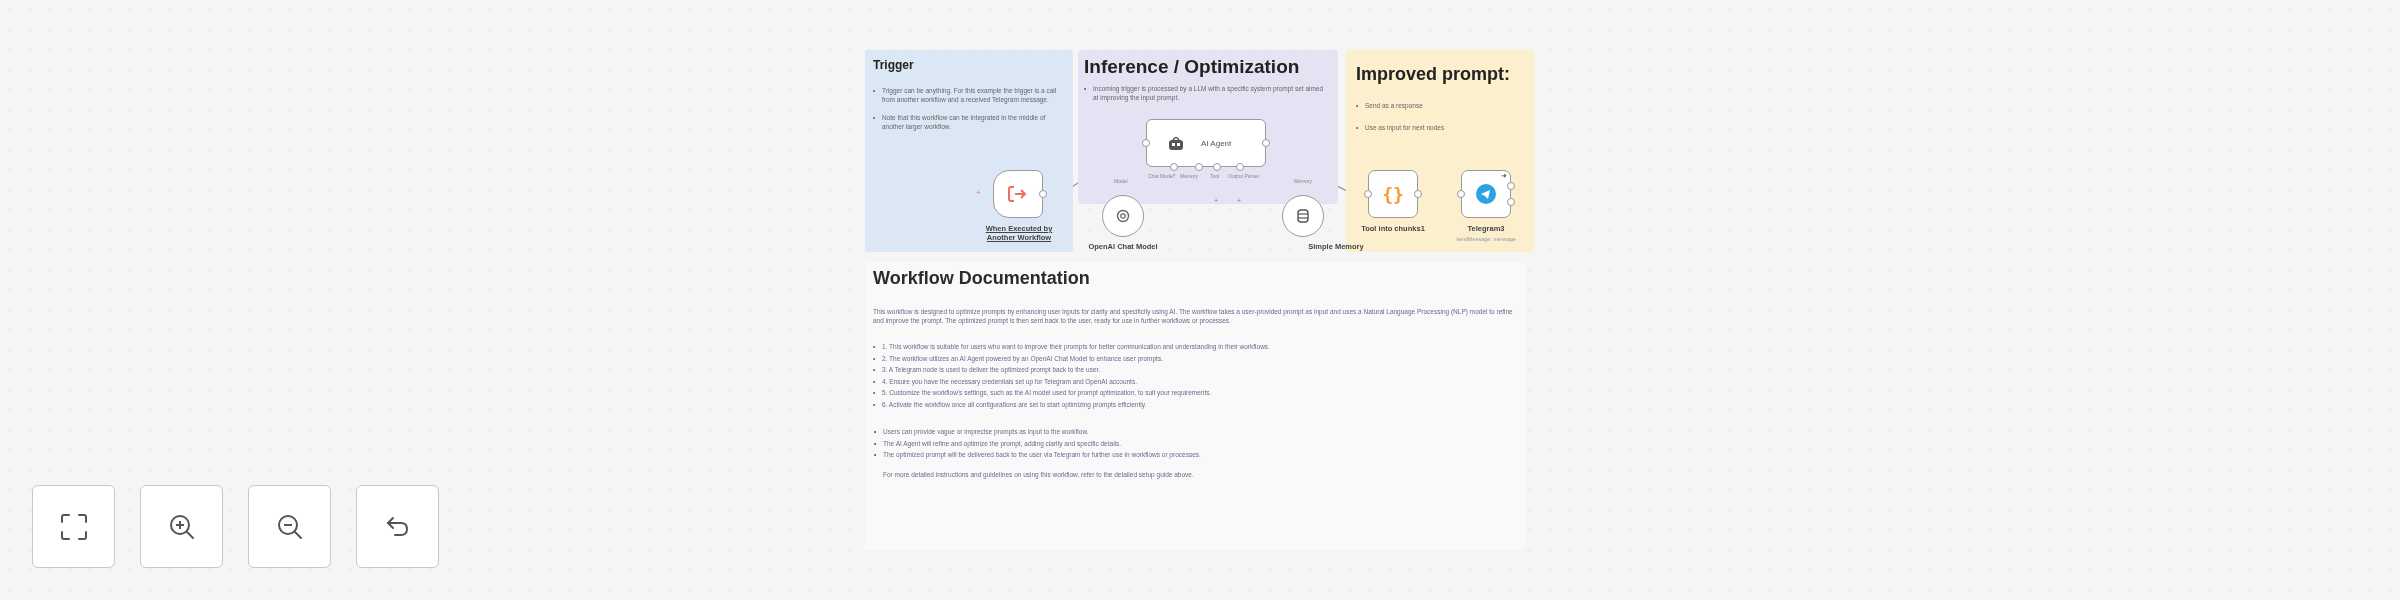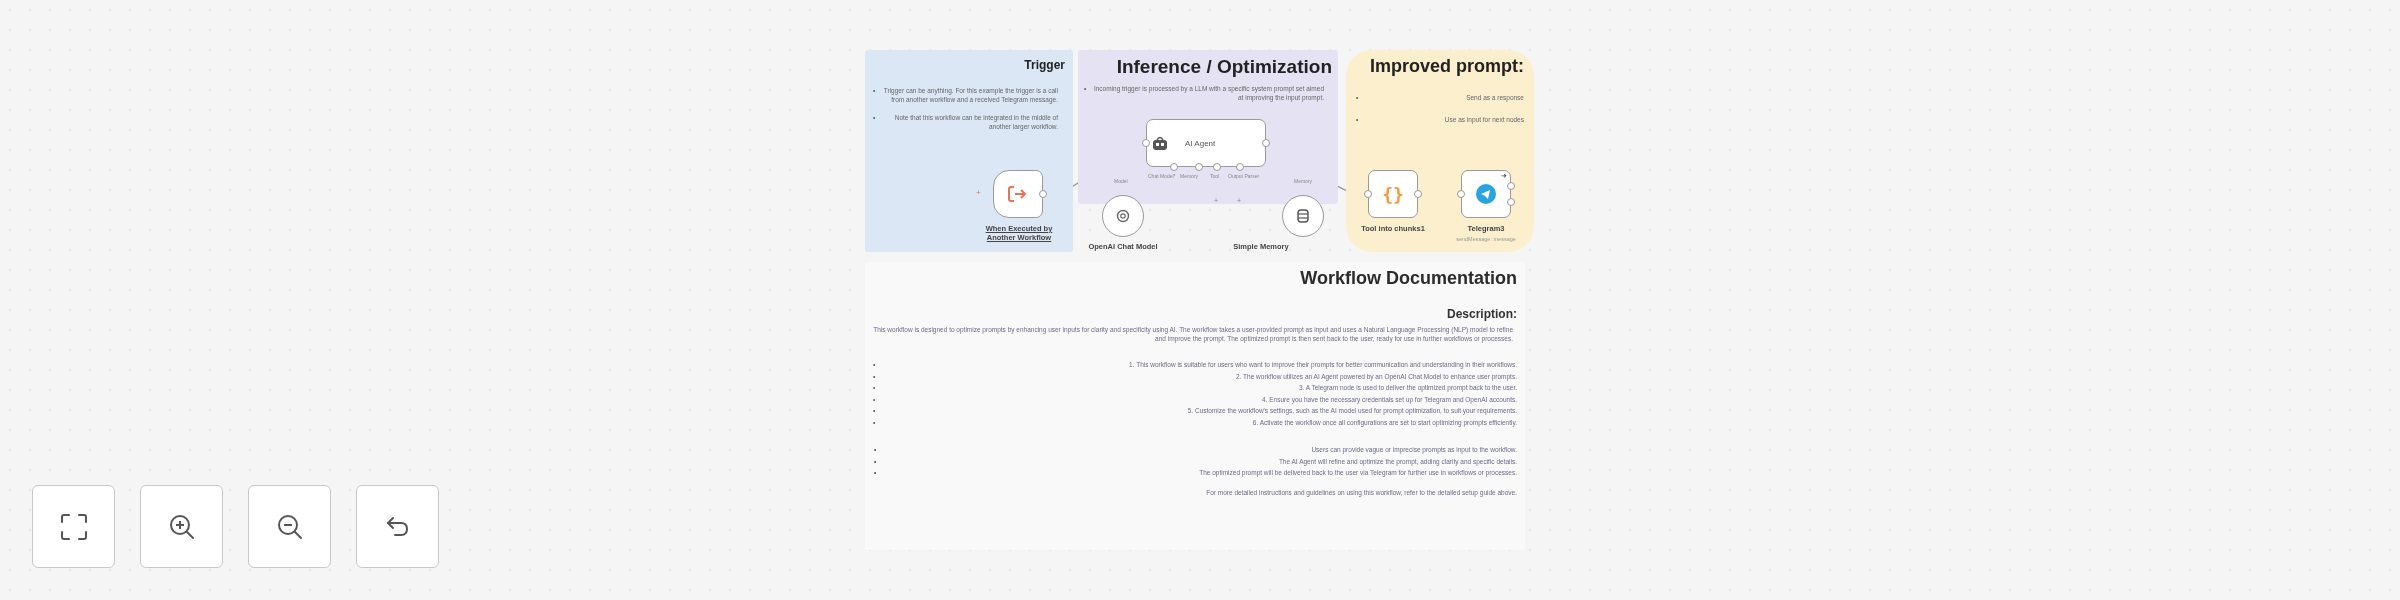--- a/index.html
+++ b/index.html
@@ -7,35 +7,35 @@
   body {
     background: #f5f5f5;
     background-image: radial-gradient(#e8e8e8 1px, transparent 1px);
     background-size: 20px 20px;
     font-family: "Liberation Sans", sans-serif;
     color: #333;
     position: relative;
   }
   .canvas { position: absolute; left: 0; top: 0; width: 2400px; height: 600px; }
 
-  .sticky { position: absolute; border-radius: 3px; text-align: right; }
+  .sticky { position: absolute; border-radius: 3px; }
   .sticky h2 { font-weight: bold; color: #222; }
   .sticky ul { list-style: none; }
   .sticky li { position: relative; padding-left: 9px; font-size: 6.5px; line-height: 9px; color: #666; }
   .sticky li::before { content: "•"; position: absolute; left: 0; top: 0; color: #555; }
 
   #note-trigger { left: 865px; top: 50px; width: 208px; height: 202px; background: #dbe7f4; padding: 8px 8px; }
   #note-trigger h2 { font-size: 12px; margin-bottom: 14px; }
   #note-trigger li { margin-bottom: 9px; width: 185px; }
 
   #note-inference { left: 1078px; top: 50px; width: 260px; height: 154px; background: #e5e3f3; padding: 6px 6px; }
   #note-inference h2 { font-size: 19px; margin-bottom: 6px; }
   #note-inference li { width: 240px; }
 
-  #note-improved { left: 1346px; top: 50px; width: 188px; height: 202px; background: #fcefce; padding: 6px 10px; border-radius: 26px; }
+  #note-improved { left: 1346px; top: 50px; width: 188px; height: 202px; background: #fcefce; padding: 14px 10px; }
   #note-improved h2 { font-size: 18px; margin-bottom: 16px; }
   #note-improved li { margin-bottom: 13px; }
 
   #note-docs { left: 865px; top: 262px; width: 660px; height: 288px; background: #f9f9f9; padding: 6px 8px; }
   #note-docs h1 { font-size: 18px; font-weight: bold; color: #2b2b2b; margin-bottom: 18px; }
   #note-docs h3 { font-size: 12px; font-weight: bold; color: #333; margin-bottom: 4px; }
   #note-docs p.desc { font-size: 6.5px; line-height: 9px; color: #6a6a8a; width: 640px; margin-bottom: 16px; }
   #note-docs ol { list-style: none; margin-bottom: 16px; }
   #note-docs ol li, #note-docs ul li { font-size: 6.5px; line-height: 11.5px; color: #6a6a8a; }
   #note-docs ul { list-style: none; margin-bottom: 10px; }
@@ -93,21 +93,21 @@
   <div style="position:absolute;left:976px;top:190px;width:6px;height:6px;color:#e8735a;font-size:8px;line-height:6px;">+</div>
   <div class="node" style="left:993px;top:170px;width:50px;height:48px;border-radius:16px 7px 7px 16px;">
     <svg width="22" height="18" viewBox="0 0 22 18">
       <path d="M7 2 H4 Q2 2 2 4 V14 Q2 16 4 16 H7" stroke="#e8735a" stroke-width="2" fill="none"></path>
       <path d="M8 9 H18 M14 5 L18 9 L14 13" stroke="#e8735a" stroke-width="2" fill="none"></path>
     </svg>
   </div>
   <div class="port" style="left:1039px;top:190px;"></div>
   <div class="node-label" style="left:975px;top:224px;width:88px;text-decoration:underline;">When Executed by Another Workflow</div>
 
-  <div class="node" style="left:1146px;top:119px;width:120px;height:48px;justify-content:flex-start;padding-left:4px;">
+  <div class="node" style="left:1146px;top:119px;width:120px;height:48px;justify-content:flex-start;padding-left:20px;border-radius:6px;">
     <svg width="18" height="16" viewBox="0 0 18 16">
       <rect x="2" y="5" width="14" height="10" rx="3" fill="#555"></rect>
       <rect x="5" y="8" width="3" height="3" fill="#fff"></rect>
       <rect x="10" y="8" width="3" height="3" fill="#fff"></rect>
       <path d="M6 5 Q9 0 12 5" stroke="#555" stroke-width="1.5" fill="none"></path>
     </svg>
     <span style="font-size:8px;color:#555;margin-left:16px;">AI Agent</span>
   </div>
   <div class="port" style="left:1142px;top:139px;"></div>
   <div class="port" style="left:1262px;top:139px;"></div>
@@ -132,21 +132,21 @@
   <div class="node-label" style="left:1078px;top:242px;width:90px;">OpenAI Chat Model</div>
 
   <div class="tiny-label" style="left:1294px;top:178px;">Memory</div>
   <div class="round-node" style="left:1282px;top:195px;width:42px;height:42px;">
     <svg width="12" height="14" viewBox="0 0 12 14">
       <rect x="1" y="1" width="10" height="12" rx="3" stroke="#555" stroke-width="1.4" fill="none"></rect>
       <line x1="1" y1="5" x2="11" y2="5" stroke="#555" stroke-width="1.2"></line>
       <line x1="1" y1="9" x2="11" y2="9" stroke="#555" stroke-width="1.2"></line>
     </svg>
   </div>
-  <div class="node-label" style="left:1219px;top:242px;width:84px;">Simple Memory</div>
+  <div class="node-label" style="left:1294px;top:242px;width:84px;">Simple Memory</div>
 
   <div class="node" style="left:1368px;top:170px;width:50px;height:48px;">
     <span style="font-size:18px;color:#f59a3a;font-weight:bold;font-family:'DejaVu Sans Mono', monospace;">{}</span>
   </div>
   <div class="port" style="left:1364px;top:190px;"></div>
   <div class="port" style="left:1414px;top:190px;"></div>
   <div class="node-label" style="left:1348px;top:224px;width:90px;">Tool into chunks1</div>
 
   <div class="node" style="left:1461px;top:170px;width:50px;height:48px;">
     <svg width="22" height="22" viewBox="0 0 22 22">
@@ -156,21 +156,20 @@
   </div>
   <div class="port" style="left:1457px;top:190px;"></div>
   <div class="port" style="left:1507px;top:182px;"></div>
   <div class="port" style="left:1507px;top:198px;"></div>
   <div style="position:absolute;left:1501px;top:172px;font-size:7px;color:#444;">➜</div>
   <div class="node-label" style="left:1446px;top:224px;width:80px;">Telegram3</div>
   <div class="node-sub" style="left:1440px;top:236px;width:92px;">sendMessage: message</div>
 
   <div class="sticky" id="note-docs">
     <h1>Workflow Documentation</h1>
-    <h3>Description:</h3>
     <p class="desc">This workflow is designed to optimize prompts by enhancing user inputs for clarity and specificity using AI. The workflow takes a user-provided prompt as input and uses a Natural Language Processing (NLP) model to refine and improve the prompt. The optimized prompt is then sent back to the user, ready for use in further workflows or processes.</p>
     <ol>
       <li>1. This workflow is suitable for users who want to improve their prompts for better communication and understanding in their workflows.</li>
       <li>2. The workflow utilizes an AI Agent powered by an OpenAI Chat Model to enhance user prompts.</li>
       <li>3. A Telegram node is used to deliver the optimized prompt back to the user.</li>
       <li>4. Ensure you have the necessary credentials set up for Telegram and OpenAI accounts.</li>
       <li>5. Customize the workflow's settings, such as the AI model used for prompt optimization, to suit your requirements.</li>
       <li>6. Activate the workflow once all configurations are set to start optimizing prompts efficiently.</li>
     </ol>
     <ul>

